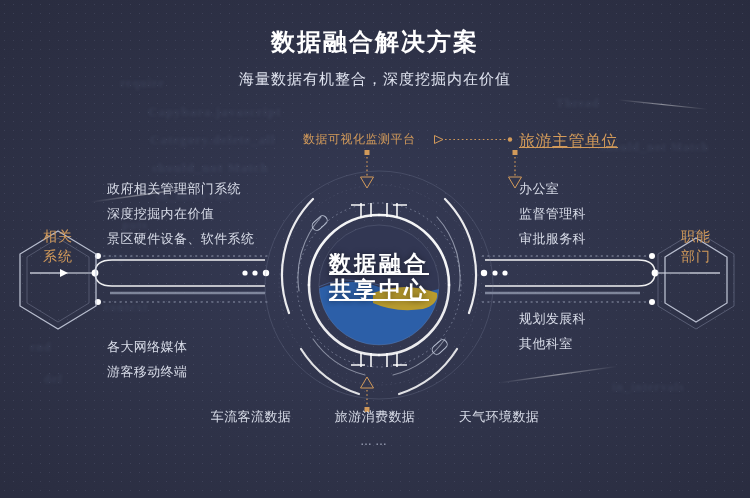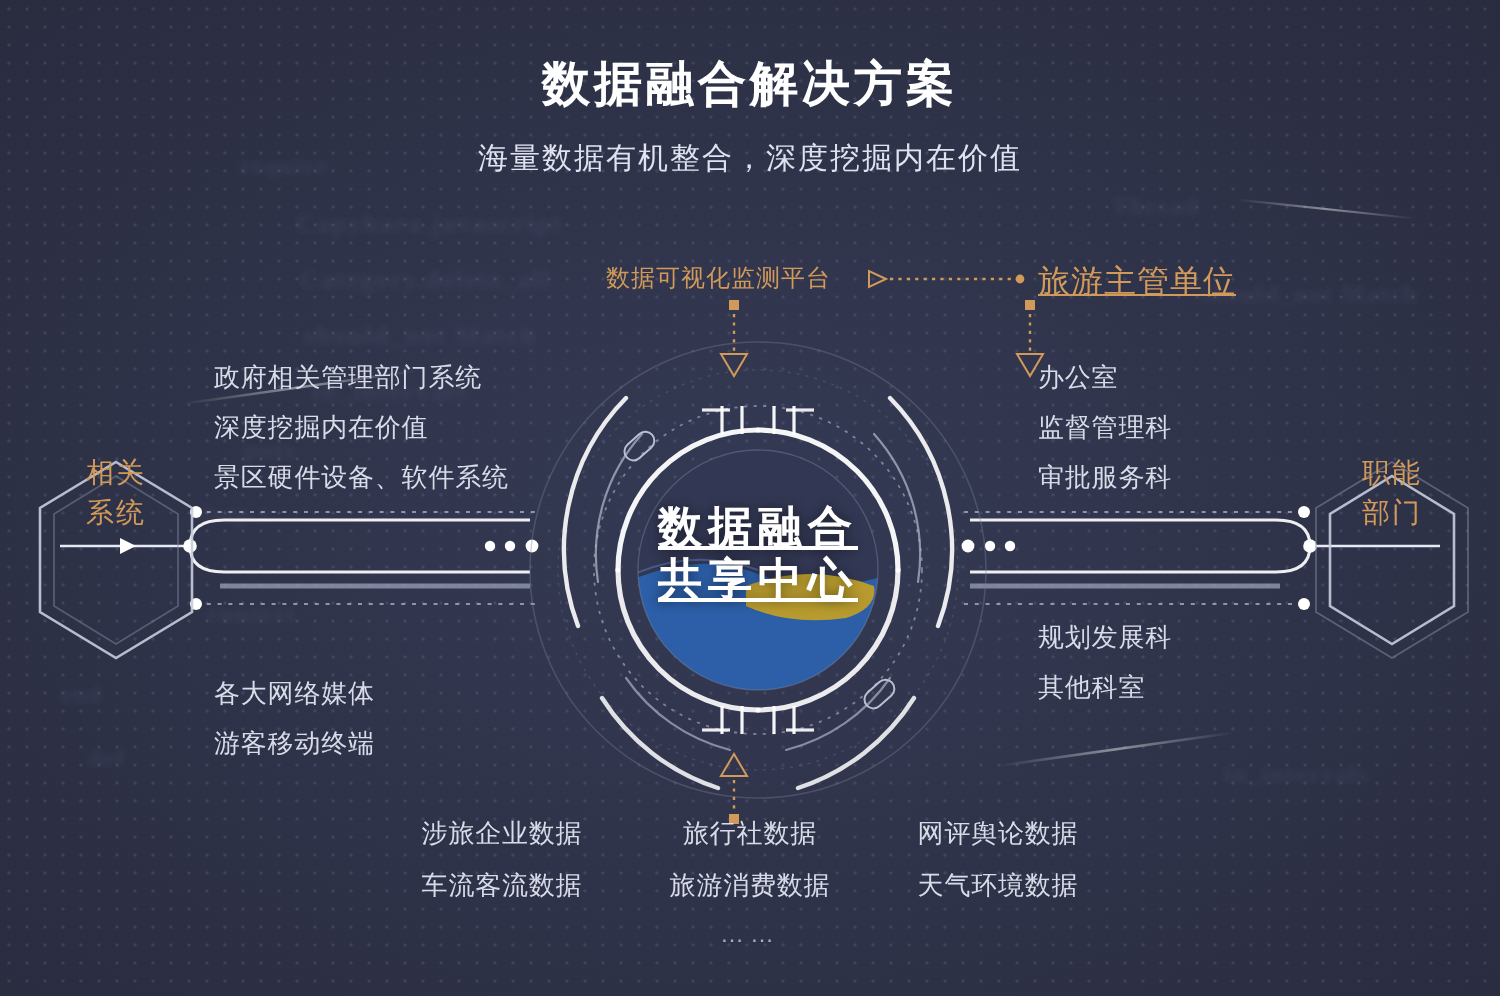--- a/index.html
+++ b/index.html
@@ -275,25 +275,20 @@
     </svg>
 
     <div id="center-text">
       <div>数据融合</div>
       <div>共享中心</div>
     </div>
   </div>
 
   <div id="bottom">
     <div class="brow">
-      <span>涉旅企业数据</span>
-      <span>旅行社数据</span>
-      <span>网评舆论数据</span>
-    </div>
-    <div class="brow">
       <span>车流客流数据</span>
       <span>旅游消费数据</span>
       <span>天气环境数据</span>
     </div>
     <div class="ell">……</div>
   </div>
 
 </div>
 
 </body></html>

